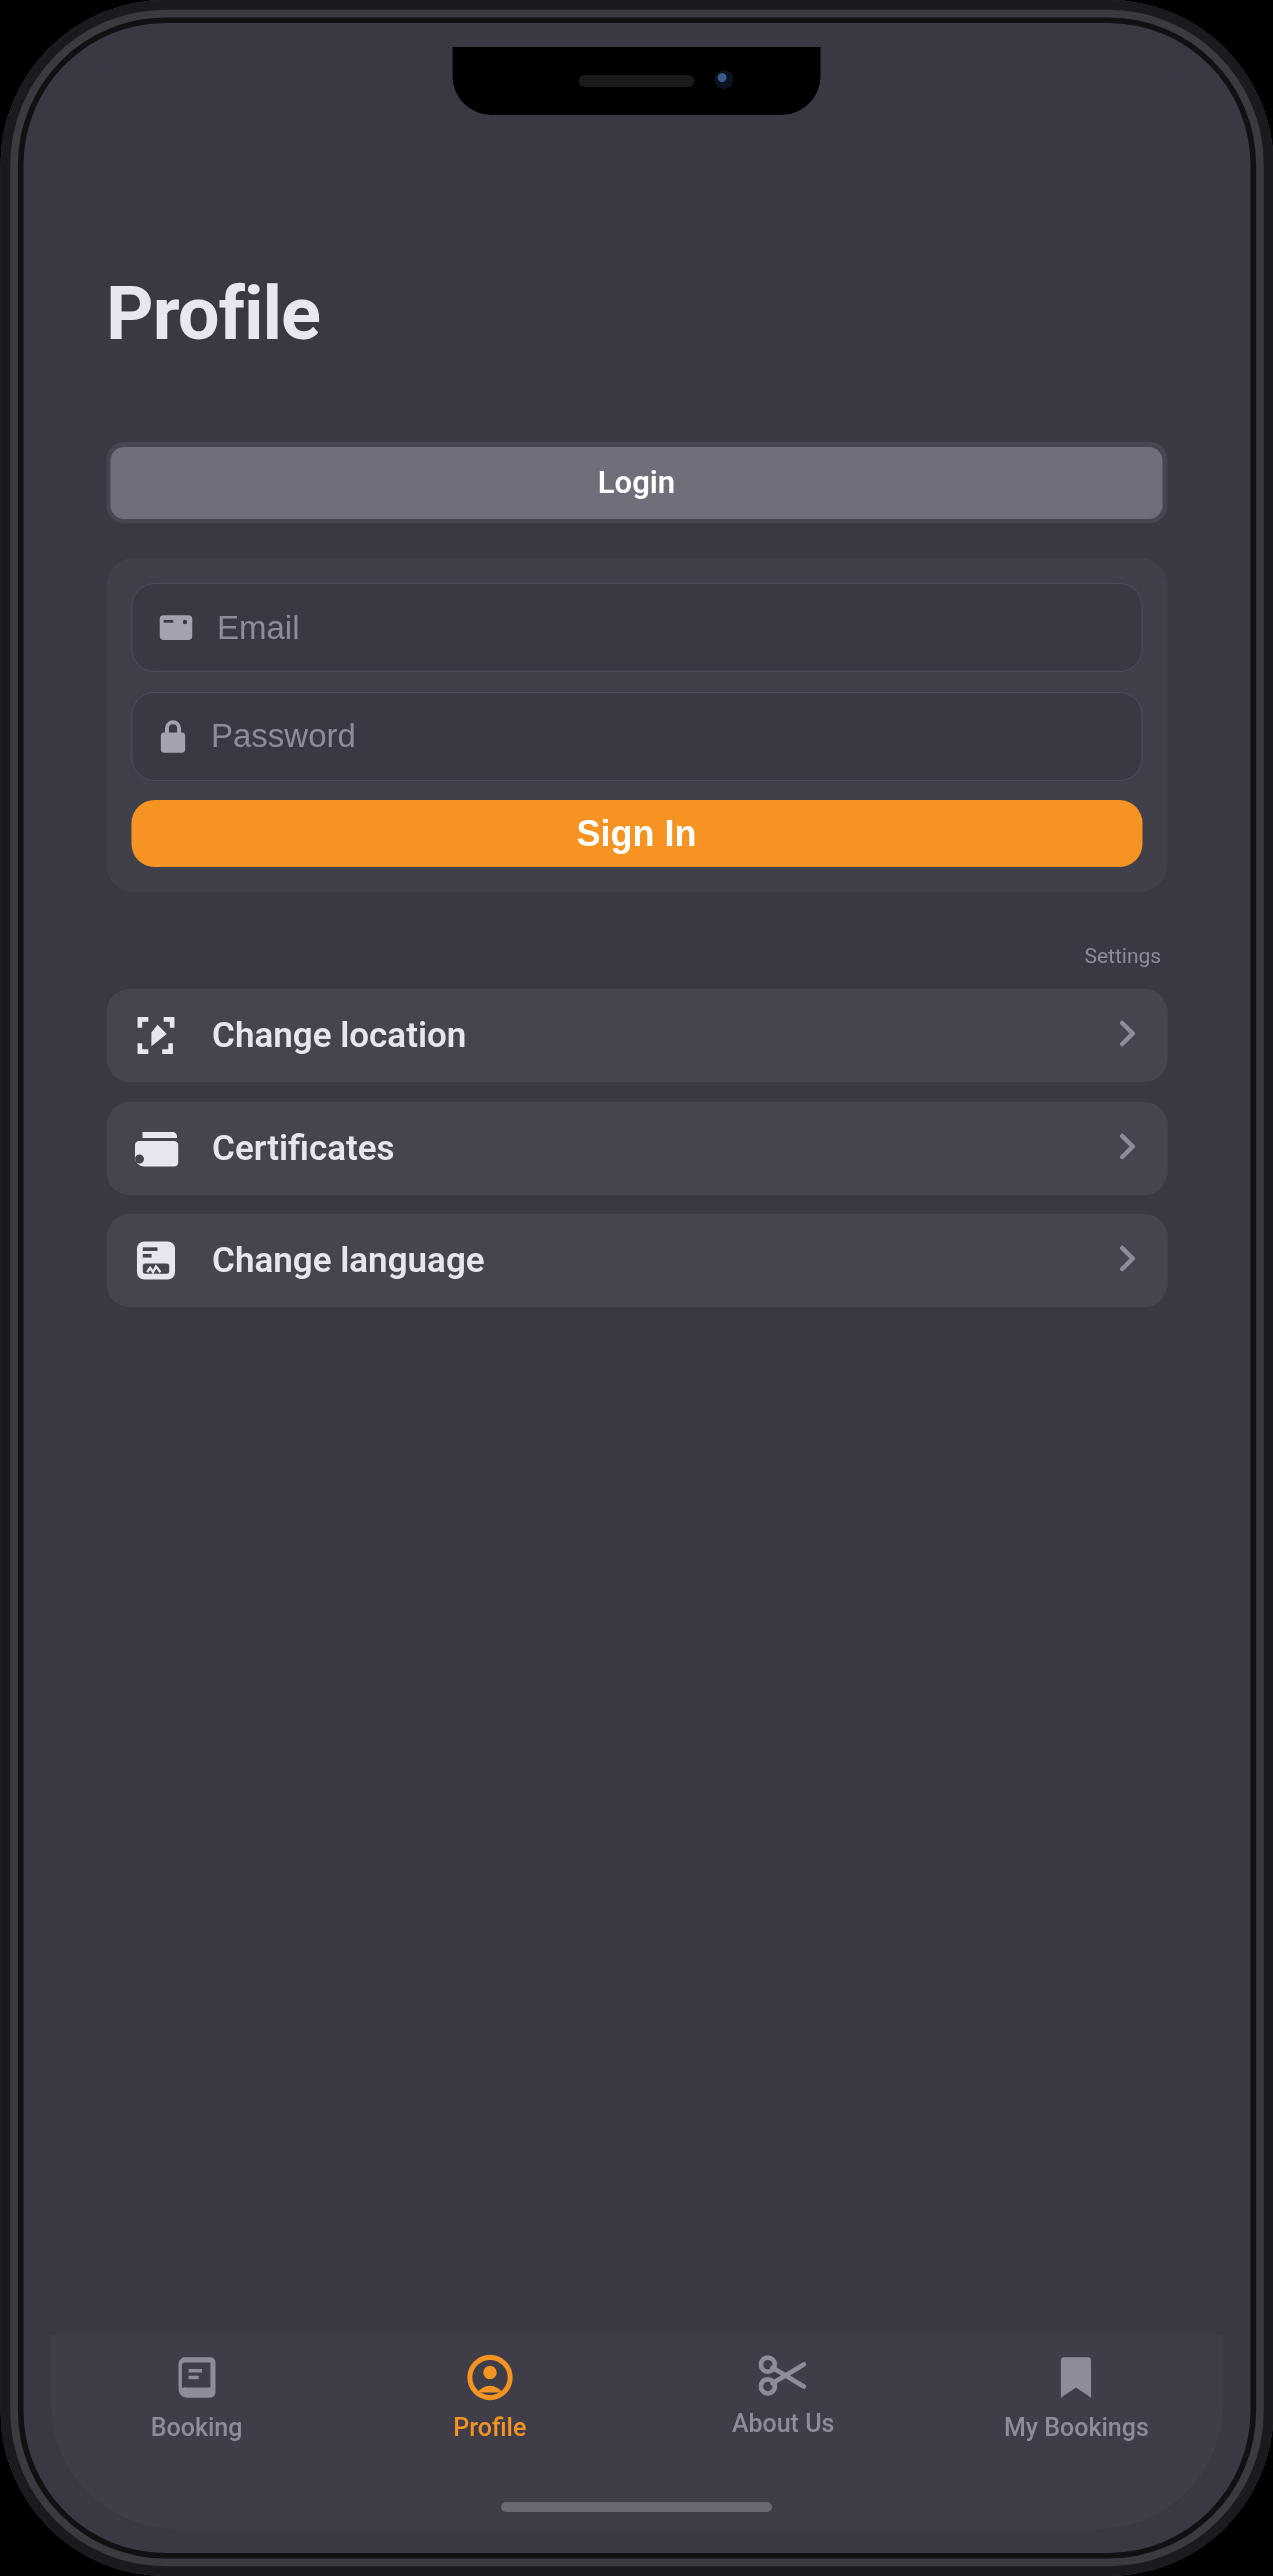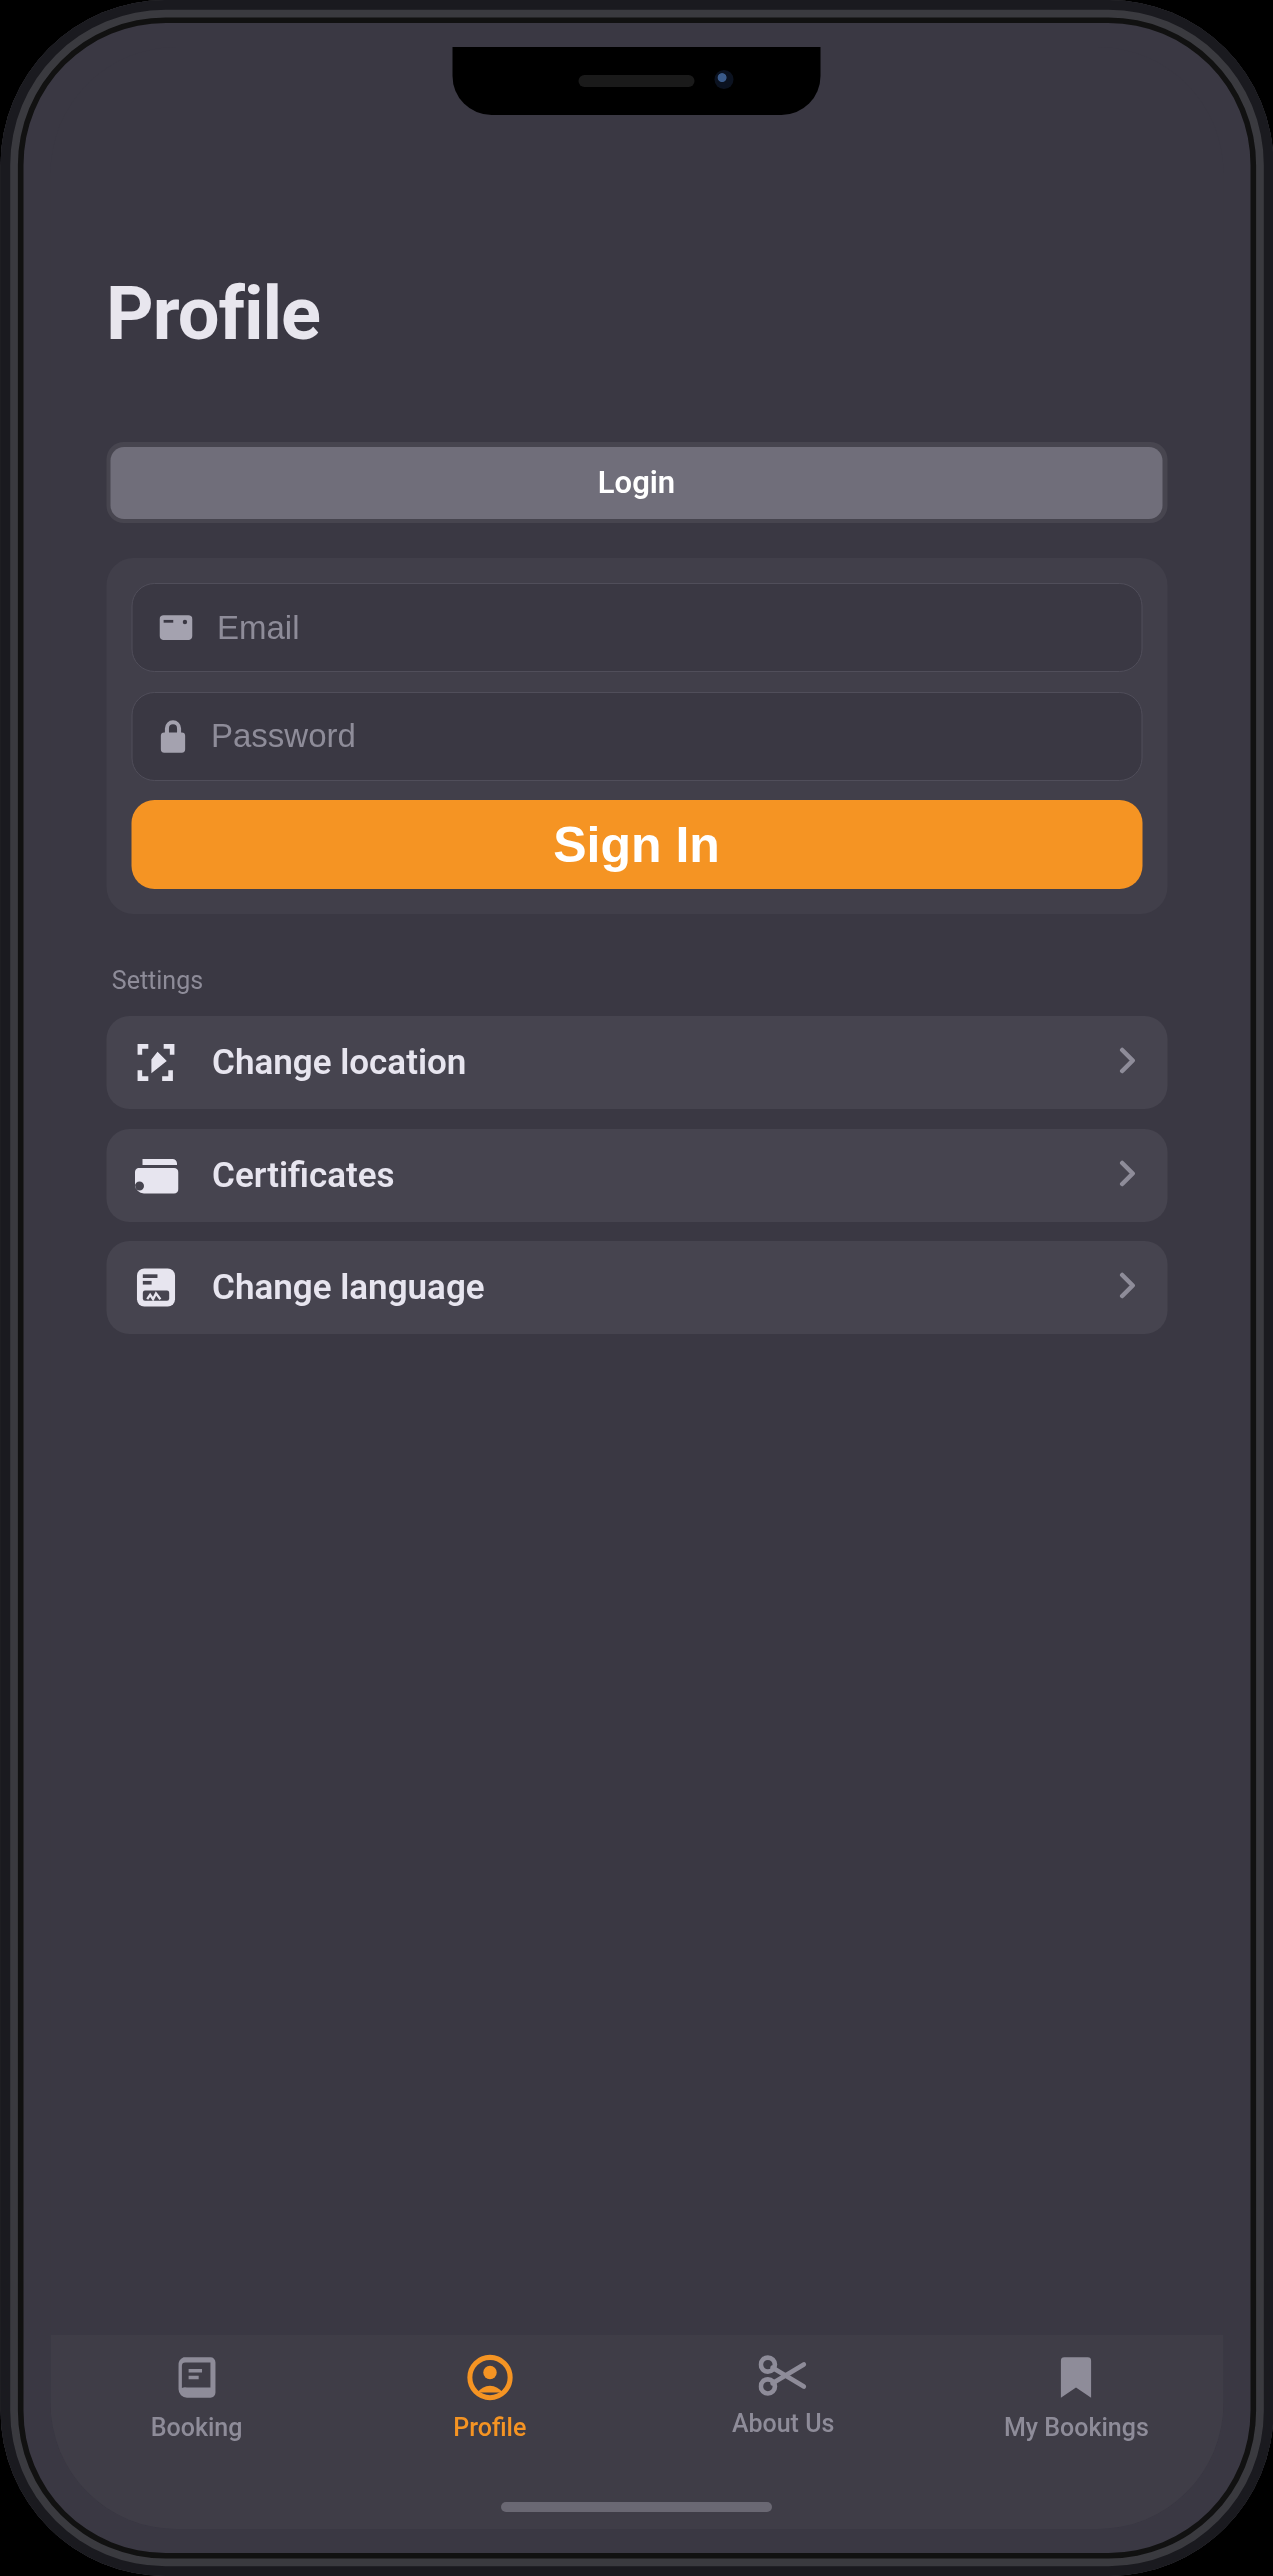--- a/index.html
+++ b/index.html
@@ -75,25 +75,25 @@
     margin-bottom:19.4px;
   }
   .field svg { flex:0 0 auto; fill:#a4a2af; }
   .field input {
     flex:1; background:transparent; border:0; outline:0;
     color:#e5e5e5; font-size:33px;
   }
   .field input::placeholder { color:#8e8c99; }
   .primary-btn {
     display:flex; align-items:center; justify-content:center;
-    width:100%; height:89px; border-radius:23px;
-    background:#f59423; color:#fff; font-size:50px; font-weight:700;
+    width:100%; height:67px; border-radius:23px;
+    background:#f59423; color:#fff; font-size:36px; font-weight:700;
     margin-top:16px; border:0; cursor:pointer;
   }
-  .section-label { color:#8e8c99; font-size:25px; margin:52px 5.8px 21.3px 5.8px; }
+  .section-label { color:#8e8c99; font-size:21px; margin:52px 5.8px 21.3px 5.8px;text-align:right; }
   .row {
     display:flex; align-items:center; gap:31px;
     background:#46444f; border-radius:23px;
     height:93px; padding:0 29px 0 25px; margin-bottom:19.4px;
     cursor:pointer;
   }
   .row .row-icon { width:50px; height:50px; display:flex; align-items:center; justify-content:center; }
   .row .row-icon svg { fill:#e7e5ef; }
   .row .row-label { flex:1; color:#e7e5ef; font-size:35px; font-weight:600; }
   .row .chevron svg { stroke:#8e8c99; fill:none; }

